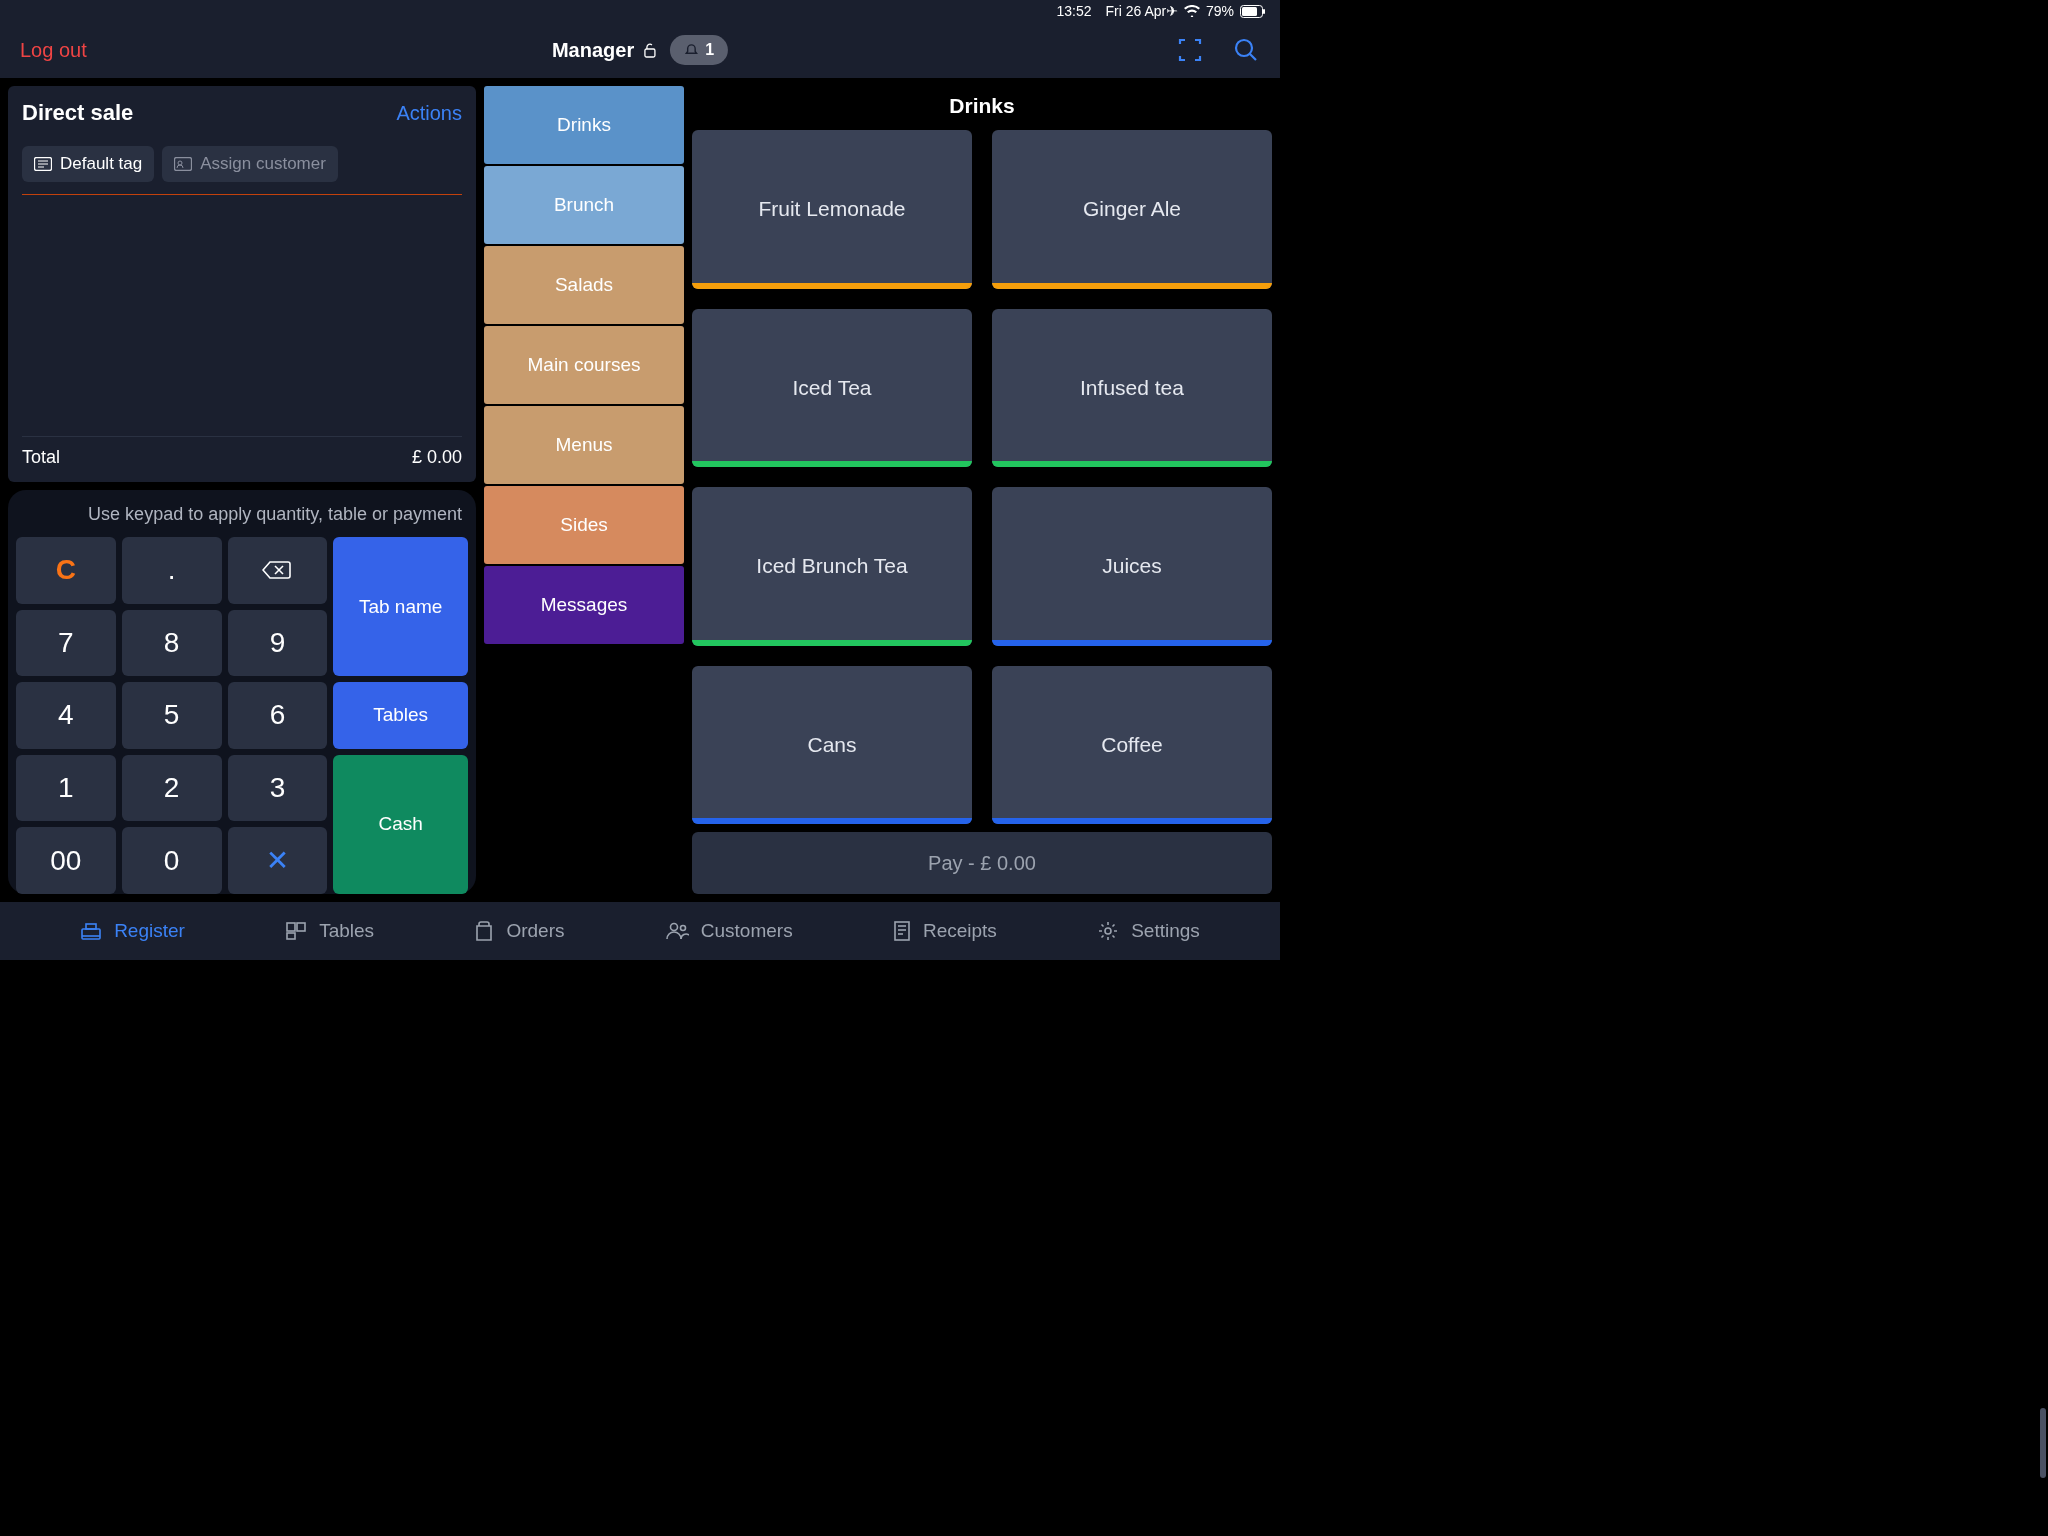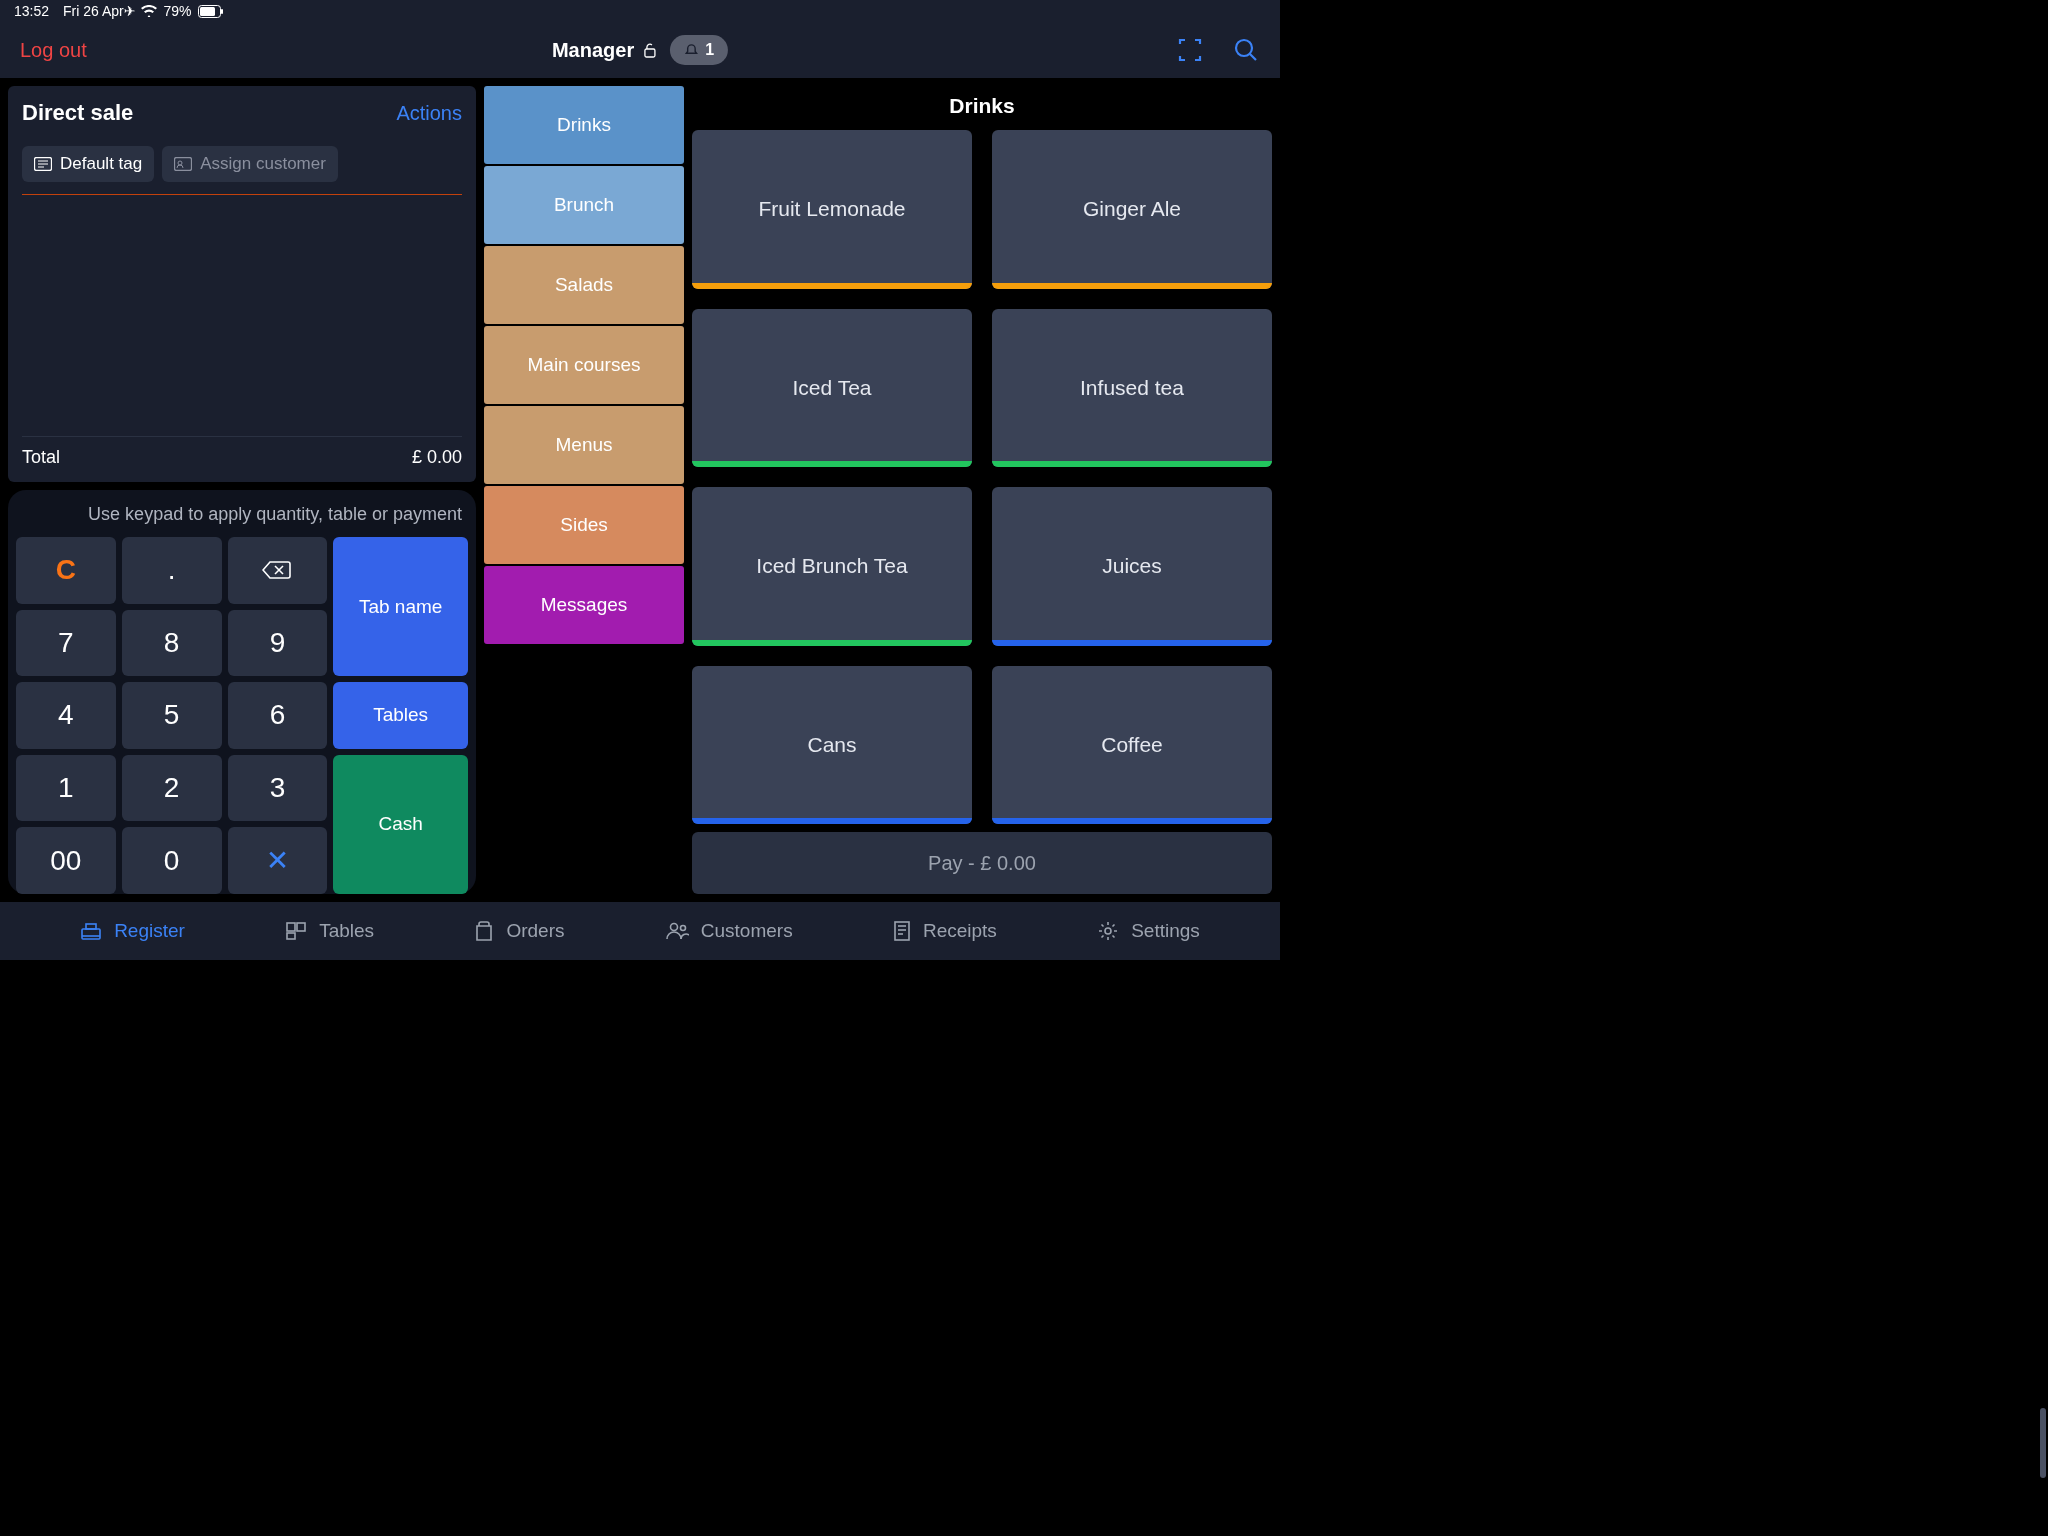--- a/index.html
+++ b/index.html
@@ -1,17 +1,17 @@
 <!DOCTYPE html>
 <html><head>
 <meta charset="utf-8">
 <style>
 * { margin: 0; padding: 0; box-sizing: border-box; font-family: -apple-system, BlinkMacSystemFont, "Segoe UI", sans-serif; }
 html, body { width: 1280px; height: 960px; background: #000; color: #fff; overflow: hidden; }
-.status-bar { height: 22px; display: flex; justify-content: flex-start; align-items: center; padding: 0 14px; font-size: 14px; font-weight: 500; background:#1a1f2e; }
+.status-bar { height: 22px; display: flex; justify-content: flex-end; align-items: center; padding: 0 14px; font-size: 14px; font-weight: 500; background:#1a1f2e; }
 .status-left { display: flex; gap: 14px; }
 .status-right { display: flex; gap: 6px; align-items: center; }
 .header { height: 56px; background: #1a1f2e; display: flex; align-items: center; padding: 0 20px; position: relative; }
 .logout { color: #ef4444; font-size: 20px; font-weight: 400; }
 .header-center { position: absolute; left: 50%; transform: translateX(-50%); display: flex; align-items: center; gap: 12px; }
 .manager { display: flex; align-items: center; gap: 8px; font-size: 20px; font-weight: 600; }
 .notif-pill { background: #5a5f6e; border-radius: 20px; padding: 6px 14px; display: flex; align-items: center; gap: 6px; font-size: 16px; font-weight:600;}
 .header-right { margin-left: auto; display: flex; gap: 28px; align-items: center; }
 .main { display: grid; grid-template-columns: 468px 200px 1fr; gap: 8px; padding: 8px; height: calc(100% - 22px - 56px - 58px); }
 .left-col { display: flex; flex-direction: column; gap: 8px; }
@@ -31,21 +31,21 @@
 .key.clear { color: #f97316; font-weight: 700; }
 .key.blue { background: #3563e9; font-size: 19px; font-weight: 500; }
 .key.green { background: #0f8a5f; font-size: 19px; font-weight: 500; }
 .key.x { color: #3b82f6; }
 .categories { display: flex; flex-direction: column; gap: 2px; }
 .cat { height: 78px; display: flex; align-items: center; justify-content: center; font-size: 19px; font-weight: 400; color: #fff; border-radius: 3px; }
 .cat.blue-sel { background: #5a92c9; }
 .cat.blue { background: #7aa8d4; }
 .cat.tan { background: #c89c6e; }
 .cat.orange { background: #d68a5e; }
-.cat.dark { background: #a21caf; }
+.cat.dark { background: #4c1d95; }
 .right-col { display: flex; flex-direction: column; gap: 8px; }
 .cat-title { text-align: center; font-size: 21px; font-weight: 600; padding: 8px 0 4px 0; }
 .product-grid { display: grid; grid-template-columns: 1fr 1fr; gap: 20px; flex: 1; }
 .product { background: #3a4256; border-radius: 6px; display: flex; align-items: center; justify-content: center; font-size: 21px; font-weight: 500; position: relative; overflow: hidden; color:#e5e8ef;}
 .product::after { content: ""; position: absolute; bottom: 0; left: 0; right: 0; height: 6px; }
 .product.acc-orange::after { background: #f59e0b; }
 .product.acc-green::after { background: #22c55e; }
 .product.acc-blue::after { background: #2563eb; }
 .pay-bar { background: #2a3142; border-radius: 6px; height: 62px; display: flex; align-items: center; justify-content: center; font-size: 20px; color: #9ca3af; font-weight: 500; }
 .bottom-nav { height: 58px; background: #1a1f2e; display: flex; align-items: center; justify-content: space-around; padding: 0 30px; }

